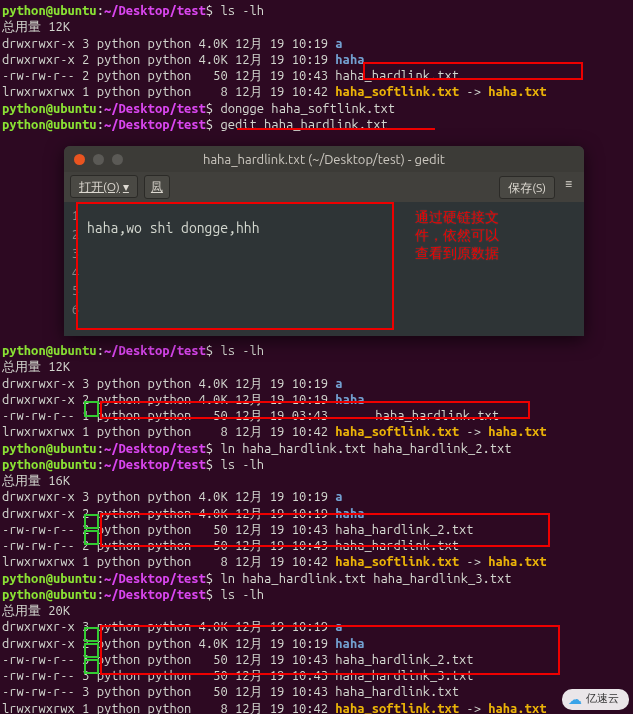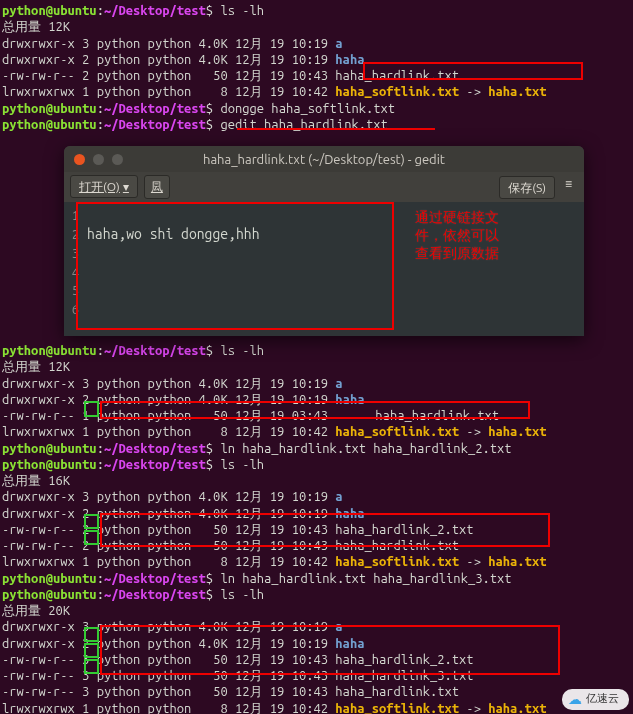--- a/index.html
+++ b/index.html
@@ -71,21 +71,21 @@
       background: #2e3436;
       color: #d3d7cf;
       height: 134px;
       display: flex;
       font-family: 'Ubuntu Mono', monospace;
       font-size: 14px;
       position: relative;
     }
     .gutter { width: 18px; text-align:right; color:#888; padding: 4px 3px 0 0; line-height:1.45; user-select:none;}
     .gutter div { font-size:13px;}
-    .editor-content { padding: 2px 6px 0 5px; line-height:1.45; flex:1;margin-top:20px;}
+    .editor-content { padding: 16px 6px 0 5px; line-height:1.45; flex:1;}
     .editor-content div { font-size: 14px; min-height: 1.45em;}
 
     .red-annot { 
       position:absolute; 
       color:#e00; 
       font-family: 'Microsoft YaHei', SimHei, sans-serif; 
       font-size:14px; font-weight:normal; 
       line-height:1.3; 
       pointer-events:none;
       text-shadow: 0 0 2px rgba(255,255,255,0.15);

